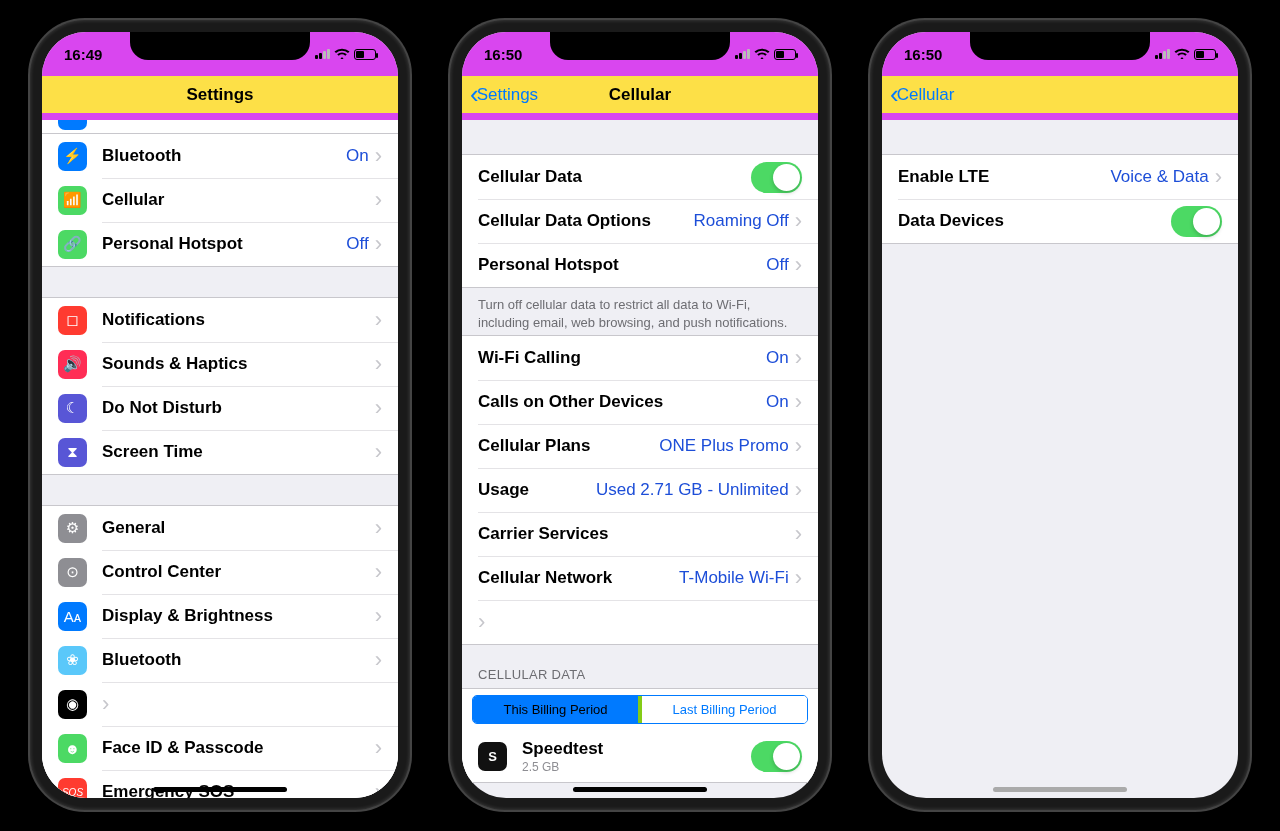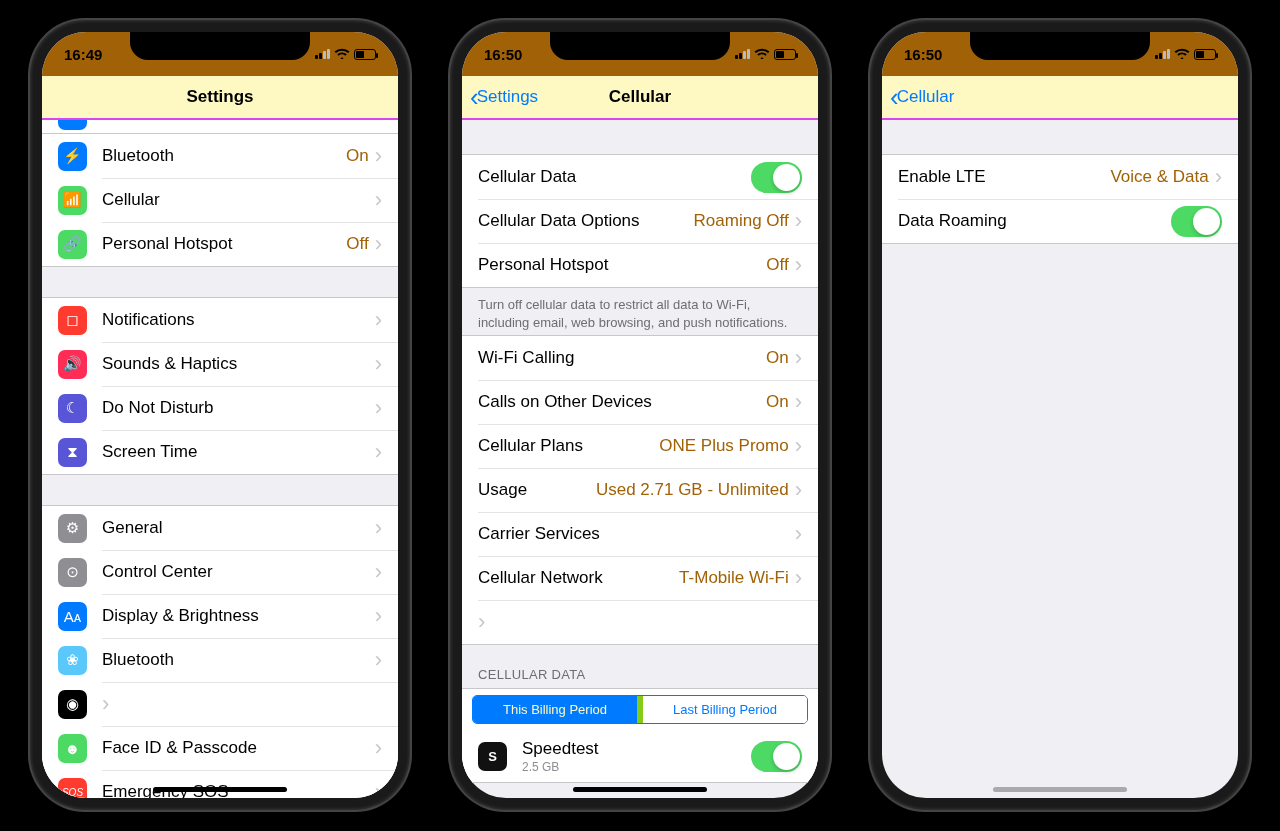--- a/index.html
+++ b/index.html
@@ -39,39 +39,39 @@
     z-index: 20;
   }
   .status-bar {
     height: 44px;
     display:flex;
     justify-content: space-between;
     align-items: center;
     padding: 0 22px;
     font-size: 15px;
     font-weight: 600;
-    background: #a16207;
+    background: #d946ef;
     position: relative;
   }
   .status-right { display:flex; align-items:center; gap:4px; font-size:13px; }
   .signal { display:inline-flex; align-items:flex-end; gap:1px;}
   .signal span { width:3px; background:#000; display:inline-block; border-radius:1px;}
   .signal span:nth-child(1){height:4px;}
   .signal span:nth-child(2){height:6px;}
   .signal span:nth-child(3){height:8px; background:#bbb;}
   .signal span:nth-child(4){height:10px; background:#bbb;}
   .wifi { font-size:14px;}
   .battery { width:22px; height:11px; border:1px solid #000; border-radius:3px; position:relative; }
   .battery::after { content:""; position:absolute; right:-3px; top:3px; width:2px; height:5px; background:#000; border-radius:1px;}
   .battery .fill { position:absolute; left:1px; top:1px; bottom:1px; width:40%; background:#000; border-radius:1px; }
 
   .nav-bar {
     height: 44px;
-    background: #fef9c3;
-    border-bottom: 2px solid #d946ef;
+    background: #fde047;
+    border-bottom: 7px solid #d946ef;
     display:flex;
     align-items:center;
     justify-content:center;
     position:relative;
   }
   .nav-title { font-size:17px; font-weight:600; }
   .nav-back {
     position:absolute; left:8px; top:0; bottom:0;
     display:flex; align-items:center;
     color:#007aff; font-size:17px;
@@ -106,24 +106,24 @@
   }
   .row.with-icon + .row.with-icon::before { left: 60px; }
   .row .icon {
     width:29px; height:29px;
     border-radius:7px;
     margin-right:15px;
     display:flex; align-items:center; justify-content:center;
     color:#fff; font-size:16px; flex-shrink:0;
   }
   .row .app-icon { width:29px; height:29px; border-radius:7px; margin-right:15px; display:flex;align-items:center;justify-content:center;color:#fff;font-weight:700; font-size:13px; flex-shrink:0;}
-  .row .label { flex:1; font-size:17px; color:#000;}
+  .row .label { flex:1; font-size:17px; color:#000;font-weight:bold;}
   .row .sub { font-size:12px; color:#8e8e93; margin-top:1px;}
   .row .label-wrap { flex:1; display:flex; flex-direction:column;}
-  .row .value { font-size:17px; color:#a16207; margin-right:6px;}
+  .row .value { font-size:17px; color:#1d4ed8; margin-right:6px;}
   .row .chev { color:#c7c7cc; font-size:22px; font-weight:300;}
 
   .switch {
     width:51px; height:31px; border-radius:16px;
     position:relative; flex-shrink:0;
   }
   .switch.on { background:#4cd964; }
   .switch .knob{
     position:absolute; top:2px; width:27px; height:27px; border-radius:50%;
     background:#fff; box-shadow:0 2px 4px rgba(0,0,0,.2);
@@ -135,23 +135,23 @@
     display:flex;
     border:1px solid #007aff;
     border-radius:5px;
     overflow:hidden;
     height:29px;
   }
   .segmented div{
     flex:1; display:flex;align-items:center;justify-content:center;
     font-size:13px; cursor:pointer;
   }
-  .segmented .sel { background:#007aff; color:#fef9c3; }
+  .segmented .sel { background:#007aff; color:#000000; }
   .segmented .unsel { color:#007aff; background:#fff;}
-  .segmented div + div { border-left:6px solid #84cc16; }
+  .segmented div + div { border-left:4px solid #84cc16; }
 
   .home-indicator{
     position:absolute; bottom:6px; left:50%; transform:translateX(-50%);
     width:134px; height:5px; background:#000; border-radius:3px; z-index:30;
   }
 
   
   .c-blue{background:#007aff;} .c-green{background:#4cd964;}
   .c-red{background:#ff3b30;} .c-pink{background:#ff2d55;} .c-purple{background:#5856d6;} .c-gray{background:#8e8e93;} .c-teal{background:#5ac8fa;}
   .c-black{background:#000;}
@@ -419,21 +419,21 @@
     <div class="content">
       <div style="height:34px;"></div>
       <div class="section">
           <div id="s3sec1">
             <div class="row">
               <span class="label">Enable LTE</span>
               <span class="value">Voice &amp; Data</span>
               <span class="chev">›</span>
             </div>
             <div class="row">
-              <span class="label">Data Roaming</span>
+              <span class="label">Data Devices</span>
               <span class="switch on">
                 <span class="knob"></span>
               </span>
             </div>
           </div>
         </div>
     </div>
     <div class="home-indicator" style="background:#aaa;"></div>
   </div>
 </div>

